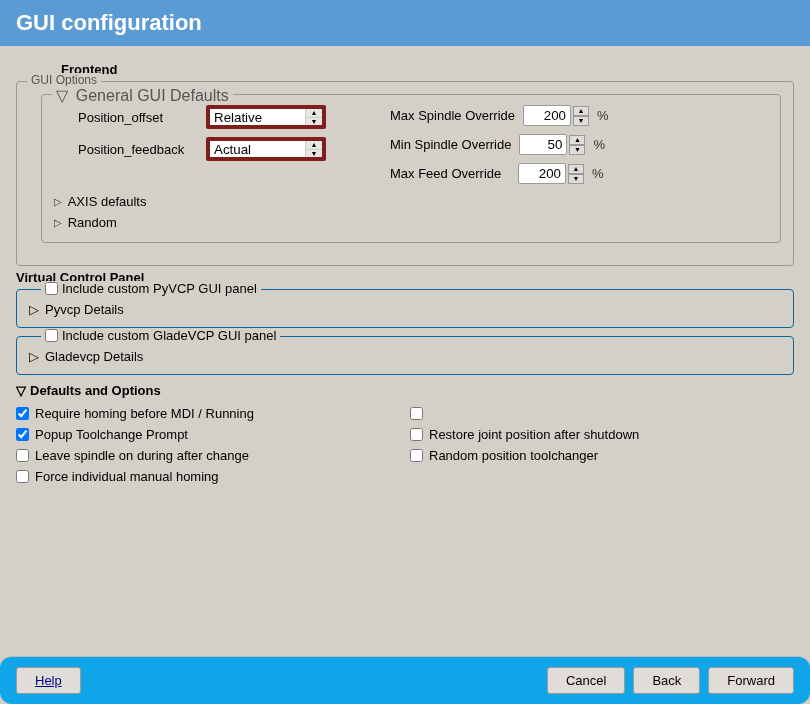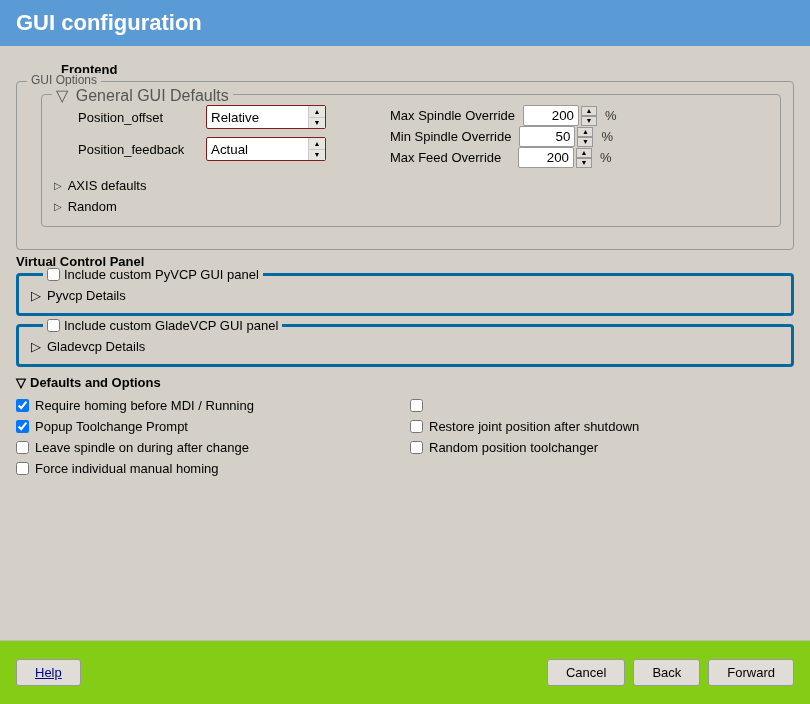--- a/index.html
+++ b/index.html
@@ -50,20 +50,21 @@
       gap: 20px;
     }
     .left-col {
       display: flex;
       flex-direction: column;
       gap: 8px;
     }
     .right-col {
       display: flex;
       flex-direction: column;
+      gap: 8px;
       margin-left: 20px;
     }
     .field-row {
       display: flex;
       align-items: center;
       gap: 8px;
     }
     .field-label {
       min-width: 120px;
       margin-left: 24px;
@@ -77,21 +78,21 @@
       appearance: none;
       -webkit-appearance: none;
       position: relative;
     }
     .spinbox {
       display: flex;
       align-items: center;
       gap: 2px;
     }
     .spinbox input {
-      width: 56px;
+      width: 48px;
       border: 1px solid #999;
       padding: 2px 4px;
       background: white;
       border-radius: 2px;
       text-align: right;
     }
     .spinbox-arrows {
       display: flex;
       flex-direction: column;
     }
@@ -119,21 +120,21 @@
       cursor: pointer;
     }
     .axis-touchy-row .arrow {
       font-size: 10px;
       color: #333;
     }
     .virtual-cp-section {
       margin-top: 4px;
     }
     .checkbox-group-box {
-      border: 3px solid #0369a1;
+      border: 1px solid #0369a1;
       border-radius: 4px;
       padding: 8px 12px 10px 12px;
       margin-bottom: 8px;
       position: relative;
     }
     .checkbox-group-title {
       position: absolute;
       top: -9px;
       left: 24px;
       background: #d4d0c8;
@@ -169,26 +170,27 @@
     }
     .checkbox-row {
       display: flex;
       align-items: center;
       gap: 6px;
     }
     .checkbox-row input[type=checkbox] {
       margin: 0;
     }
     .footer {
-      background: #84cc16;
+      background: #0ea5e9;
       border-top: 1px solid #bbb;
-      padding: 18px 16px;
+      padding: 10px 16px;
       display: flex;
       justify-content: space-between;
       align-items: center;
+      border-radius: 12px;
     }
     .footer-right {
       display: flex;
       gap: 8px;
     }
     .btn {
       padding: 5px 18px;
       border: 1px solid #999;
       background: #e0ddd8;
       border-radius: 3px;
@@ -217,21 +219,21 @@
       top: -9px;
       left: 10px;
       background: #d4d0c8;
       padding: 0 4px;
       font-size: 12px;
       color: #555;
     }
     .select-with-arrows {
       display: flex;
       align-items: center;
-      border: 1px solid #7f1d1d;
+      border: 4px solid #7f1d1d;
       background: white;
       border-radius: 2px;
       width: 120px;
       height: 24px;
     }
     .select-with-arrows select {
       border: none;
       background: transparent;
       flex: 1;
       width: 90px;

